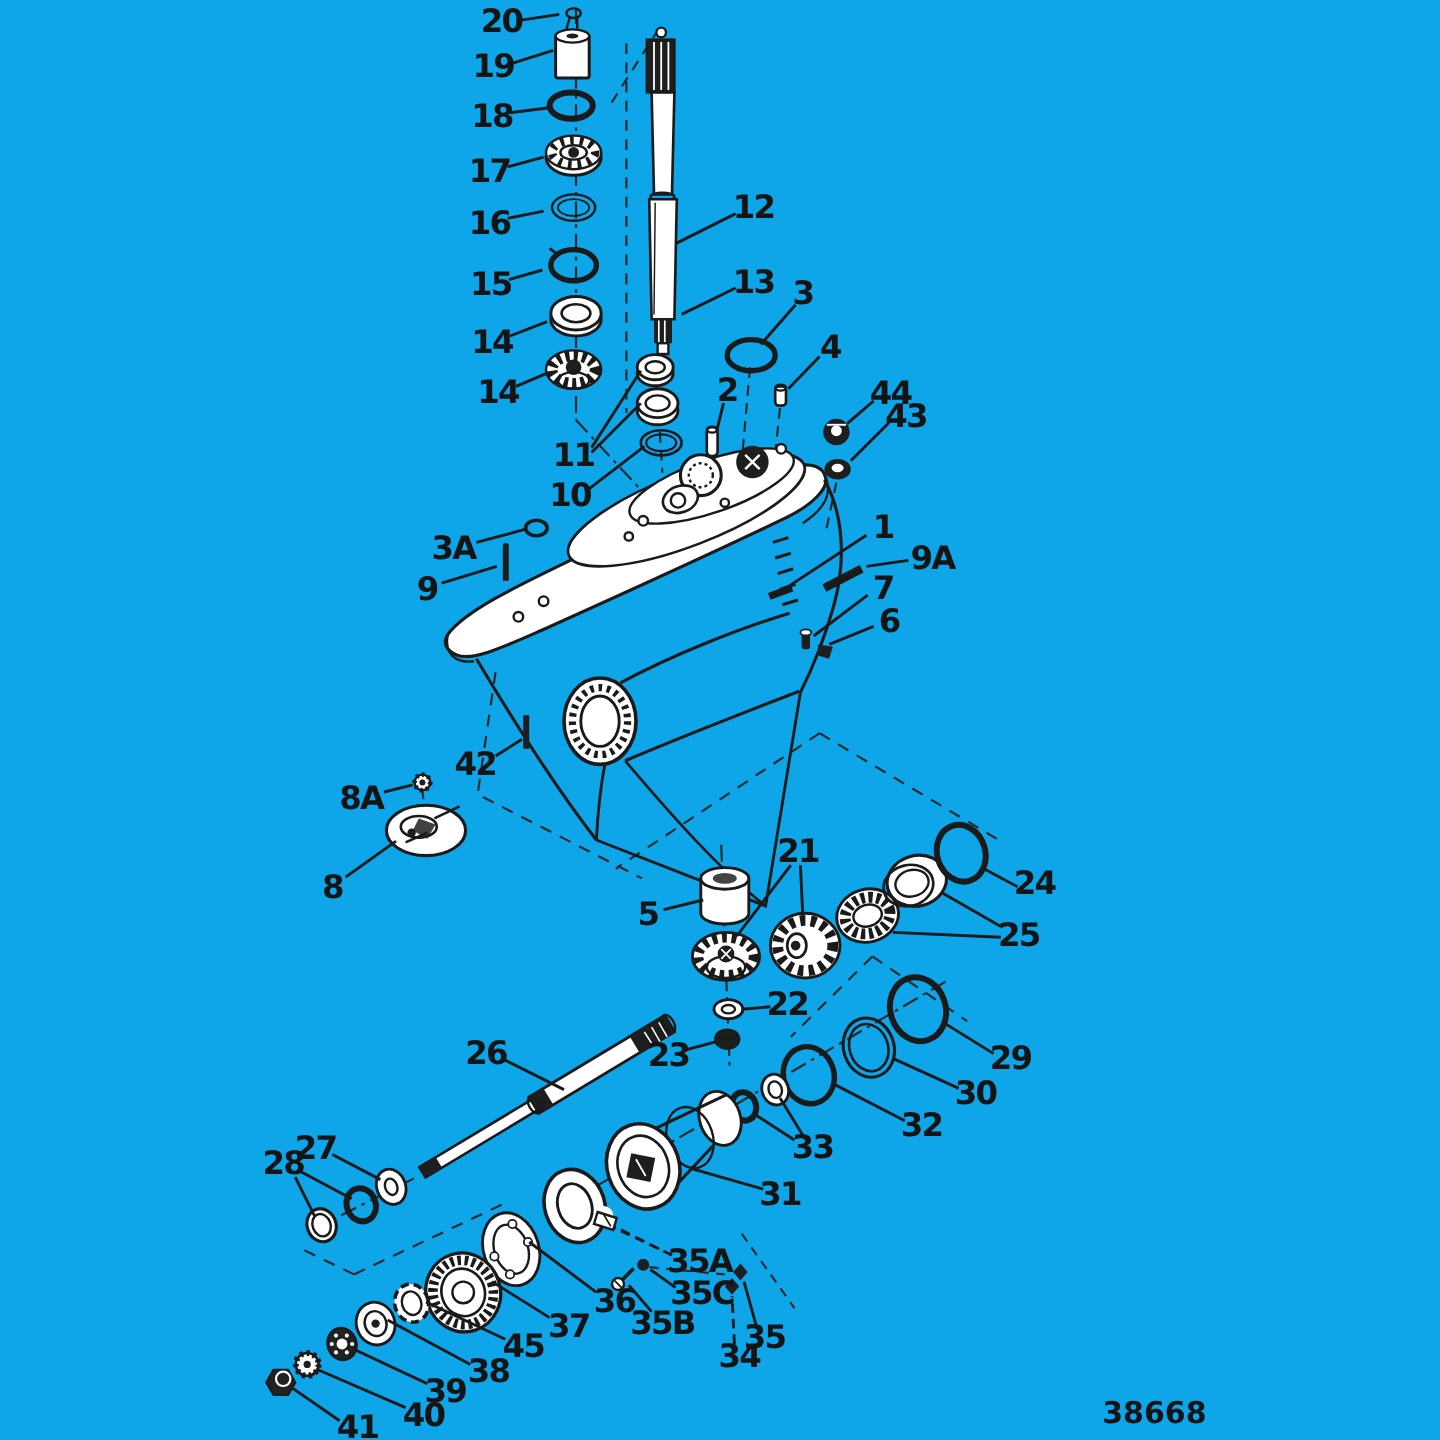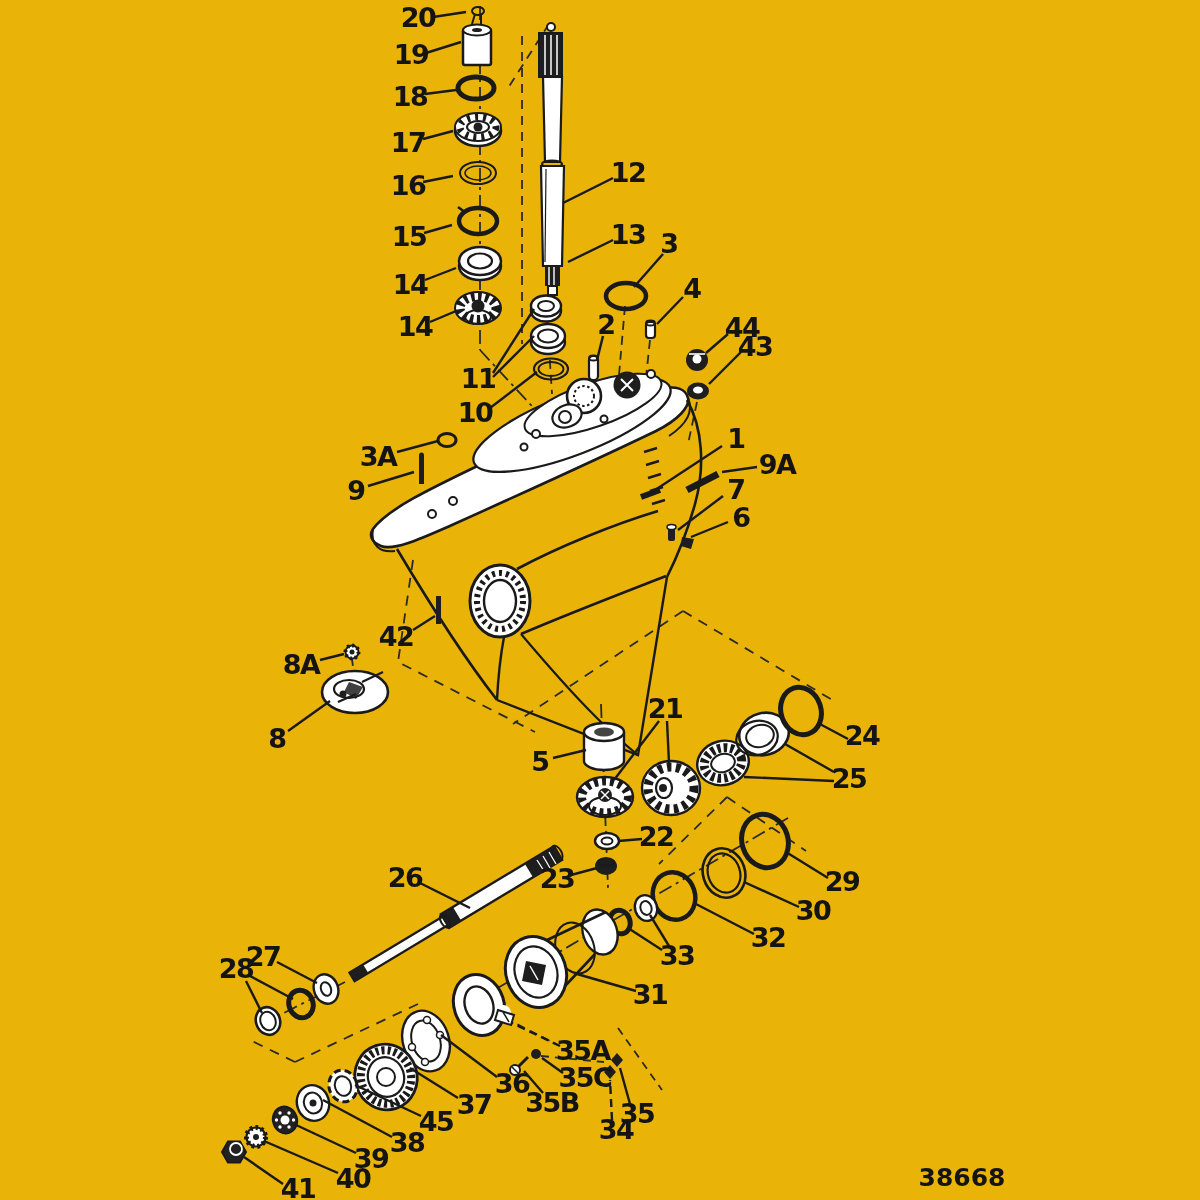--- a/index.html
+++ b/index.html
@@ -1,16 +1,16 @@
 <!DOCTYPE html>
 <html><head>
 <meta charset="utf-8">
 <style>
   html,body{margin:0;padding:0;background:#ffffff;}
-  .stage{position:relative;width:1200px;height:1200px;background:#eab308;overflow:hidden;}
+  .stage{position:relative;width:1200px;height:1200px;background:#0ea5e9;overflow:hidden;}
   svg{position:absolute;left:0;top:0;}
   .callout-text{
     font-family:"DejaVu Sans","Liberation Sans",sans-serif;
     font-weight:700;font-size:27px;fill:#141414;letter-spacing:-1.5px;
   }
   .fig-num{
     font-family:"DejaVu Sans","Liberation Sans",sans-serif;
     font-weight:700;font-size:25px;fill:#141414;
   }
   .ln{stroke:#1a1a1a;fill:none;}

